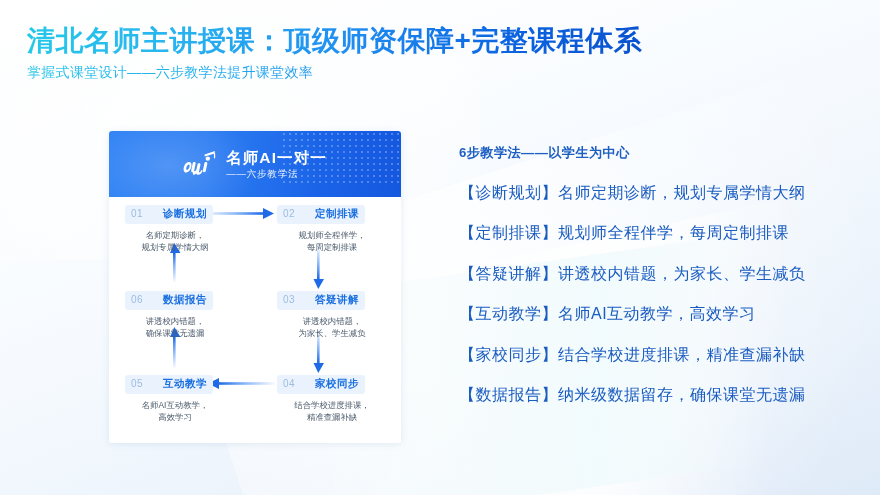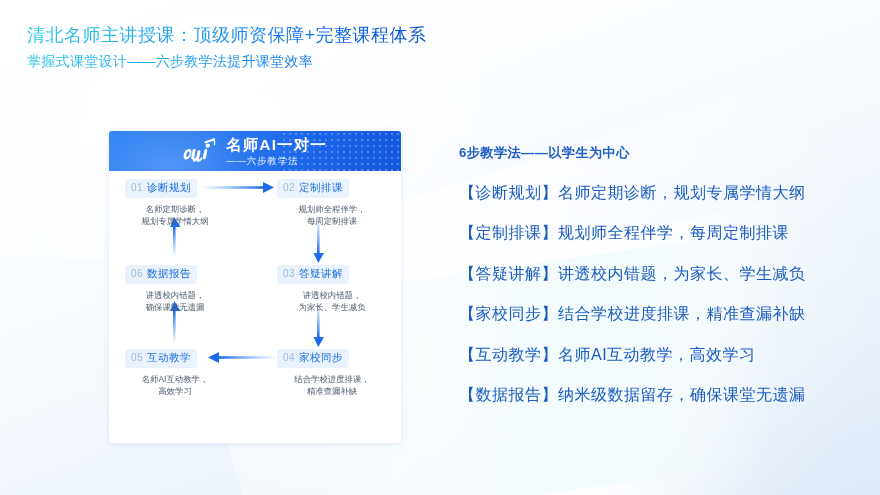--- a/index.html
+++ b/index.html
@@ -53,22 +53,22 @@
   }
 
   
   .title-block {
     position: absolute;
     left: 27px;
     top: 26px;
     z-index: 6;
   }
   .main-title {
-    font-size: 18px;
-    font-weight: normal;
+    font-size: 28px;
+    font-weight: bold;
     letter-spacing: .5px;
     line-height: 1.1;
     white-space: nowrap;
     background: linear-gradient(95deg, #24c8e8 0%, #28b6ef 22%, #1f8ef1 52%, #0b62df 80%, #0a52cf 100%);
     -webkit-background-clip: text;
     background-clip: text;
     color: transparent;
     -webkit-text-fill-color: transparent;
   }
   .sub-title {
@@ -93,21 +93,21 @@
     width: 292px;
     height: 312px;
     background: #ffffff;
     border-radius: 3px;
     box-shadow: 0 1px 7px rgba(60,110,170,.13);
     overflow: hidden;
     z-index: 5;
   }
   .card-header {
     position: relative;
-    height: 40px;
+    height: 66px;
     background: linear-gradient(96deg, #2f82f5 0%, #2d7df2 34%, #1a63e8 72%, #1457df 100%);
     overflow: hidden;
   }
   .card-header .dots {
     position: absolute;
     right: 0; top: 0;
     width: 120px; height: 55px;
     background-image: radial-gradient(rgba(255,255,255,.30) 0.9px, transparent 1px);
     background-size: 6px 6px;
     opacity: .85;
@@ -168,23 +168,23 @@
   }
   .badge .num {
     font-size: 10px;
     color: #9dbbe0;
     font-weight: normal;
     letter-spacing: .4px;
   }
   .badge .nm {
     font-size: 10.5px;
     color: #1a6fe0;
-    font-weight: normal;
+    font-weight: bold;
     letter-spacing: .5px;
-    margin-left: 4px;
+    margin-left: 20px;
   }
   .step-desc {
     margin-top: 5px;
     font-size: 8.4px;
     line-height: 1.45;
     color: #4b5a6b;
     white-space: pre-line;
   }
   .step.left .step-desc  { text-align: center; padding-right: 8px; }
   .step.right .step-desc { text-align: center; padding-left: 2px; }
@@ -382,18 +382,18 @@
       </div>
 
     </div>
   </div>
 
   <div class="points">
     <div class="point-lead">6步教学法——以学生为中心</div>
     <div class="point-item">【诊断规划】名师定期诊断，规划专属学情大纲</div>
     <div class="point-item">【定制排课】规划师全程伴学，每周定制排课</div>
     <div class="point-item">【答疑讲解】讲透校内错题，为家长、学生减负</div>
+    <div class="point-item">【互动教学】名师AI互动教学，高效学习</div>
     <div class="point-item">【家校同步】结合学校进度排课，精准查漏补缺</div>
-    <div class="point-item">【互动教学】名师AI互动教学，高效学习</div>
     <div class="point-item">【数据报告】纳米级数据留存，确保课堂无遗漏</div>
   </div>
 
 </div>
 
 </body></html>

